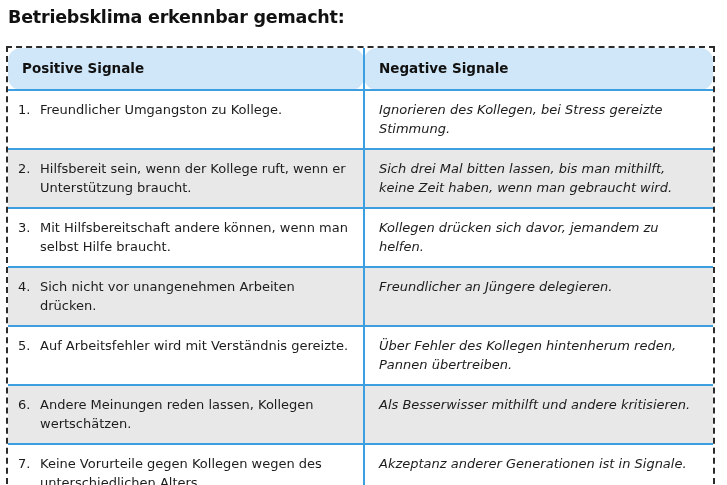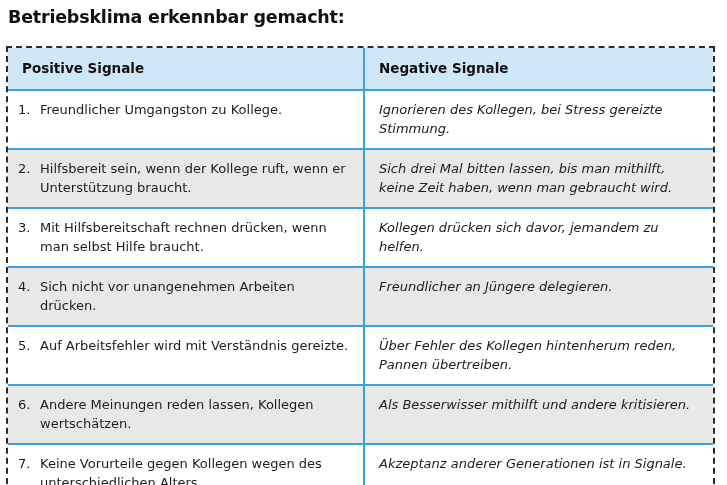--- a/index.html
+++ b/index.html
@@ -60,20 +60,21 @@
   }
 
   
   table.signals thead th {
     background: #cfe7f8;
     font-size: 13.5px;
     font-weight: bold;
     color: #111111;
     padding: 12px 14px 13px 14px;
     border-bottom: 2px solid #3d9fe0;
+    border-radius: 13px;
   }
   table.signals thead th.hd-pos {
     border-right: 2px solid #3d9fe0;
   }
 
   
   table.signals tbody td {
     font-size: 13px;
     line-height: 19px;
     color: #1c1c1c;
@@ -163,21 +164,21 @@
           </td>
           <td class="cell-neg">
             <div class="neg-text">Sich drei Mal bitten lassen, bis man mithilft, keine Zeit haben, wenn man gebraucht wird.</div>
           </td>
         </tr>
 
         <tr class="plain h-tall">
           <td class="cell-pos">
             <div class="num-line">
               <span class="num">3.</span>
-              <span class="txt">Mit Hilfsbereitschaft rechnen drücken, wenn man selbst Hilfe braucht.</span>
+              <span class="txt">Mit Hilfsbereitschaft andere können, wenn man selbst Hilfe braucht.</span>
             </div>
           </td>
           <td class="cell-neg">
             <div class="neg-text">Kollegen drücken sich davor, jemandem zu helfen.</div>
           </td>
         </tr>
 
         <tr class="shaded h-short">
           <td class="cell-pos">
             <div class="num-line">

